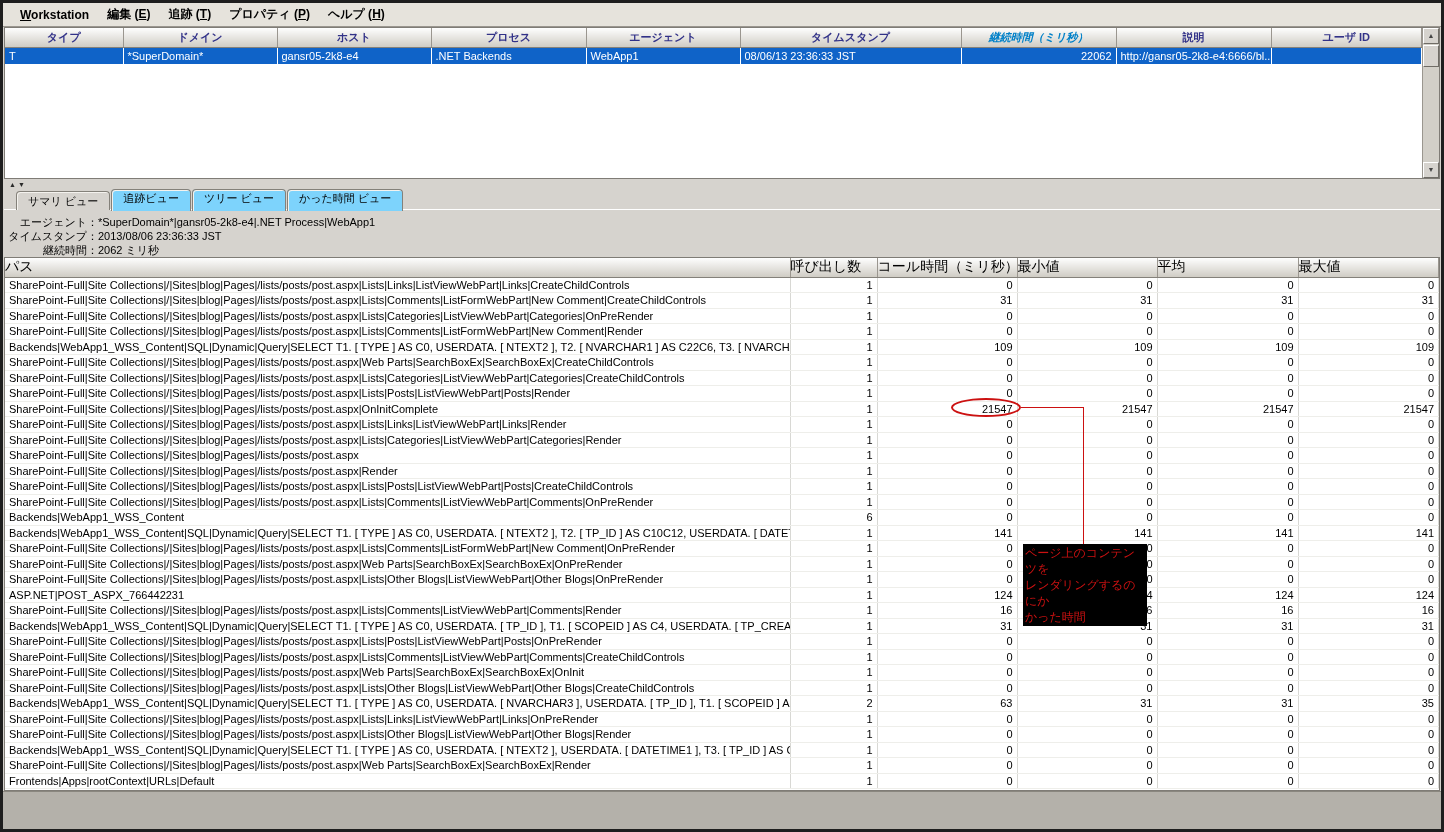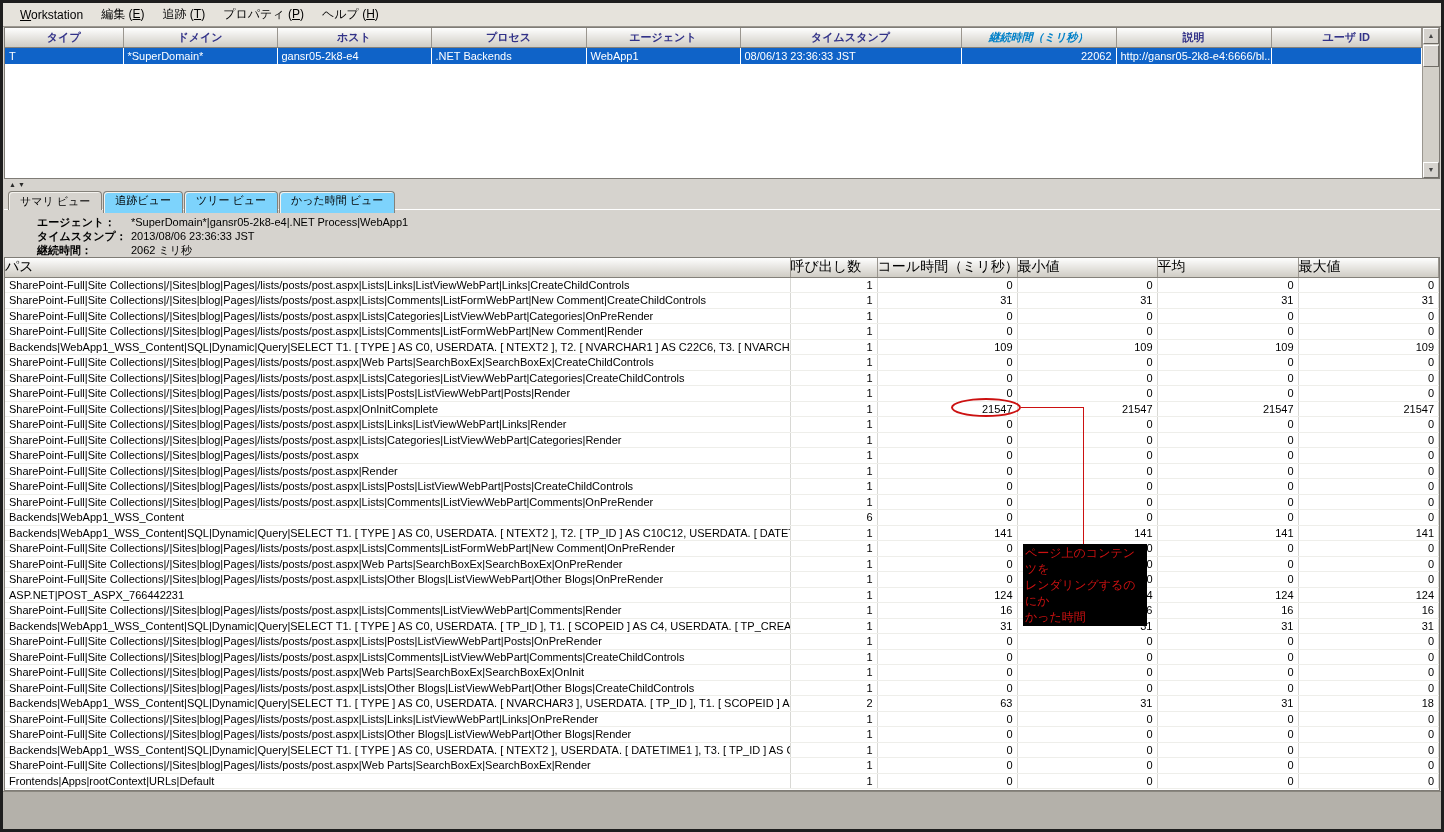--- a/index.html
+++ b/index.html
@@ -9,21 +9,21 @@
     border:3px solid #1e1e1e; background:#d6d3ce;
     font-family:"Liberation Sans", sans-serif; font-size:11px; color:#000;
     overflow:hidden;
   }
   
   .menubar {
     position:absolute; top:0; left:0; right:0; height:24px;
     background:#e6e3dc; border-bottom:1px solid #9a968f;
     display:flex; align-items:center; padding-left:8px; font-size:12px;
   }
-  .menu-item { padding:3px 9px; cursor:default; }
+  .menu-item { padding:3px 9px; cursor:default;font-weight:bold; }
   .menu-item u { text-decoration:underline; }
   
   .top-panel {
     position:absolute; top:24px; left:1px; right:1px; height:152px;
     background:#fff; border:1px solid #7f7c76;
   }
   table { border-collapse:collapse; table-layout:fixed; }
   .trace-table { width:calc(100% - 17px); }
   .trace-table th {
     height:19px; background:linear-gradient(#fefefe,#cfccc4);
@@ -56,39 +56,39 @@
   }
   
   .splitter {
     position:absolute; top:176px; left:1px; right:1px; height:12px;
     background:#d6d3ce; display:flex; align-items:center; padding-left:5px;
   }
   .splitter span { font-size:7px; color:#2a2a2a; line-height:10px; margin-right:2px; cursor:default; }
   
   .tabbar {
     position:absolute; top:188px; left:1px; right:1px; height:19px;
-    padding-left:4px; display:flex; align-items:flex-start;
+    padding-left:12px; display:flex; align-items:center;
     border-bottom:1px solid #fff;
   }
   .tab {
     height:22px; line-height:16px; padding:0 11px; margin-right:1px;
     background:#7dd3fc; border:1px solid #84817a; border-bottom:none;
     border-radius:4px 4px 0 0; font-size:11px; cursor:default;
     box-shadow:inset 1px 1px 0 #f4f2ee;
   }
   .tab.active {
     height:19px; background:#d6d3ce; margin-bottom:-1px; line-height:18px;
   }
   
   .summary {
     position:absolute; top:208px; left:1px; right:1px; height:46px;
     font-size:11px; padding-top:4px;
   }
   .summary .line { height:14px; white-space:nowrap; }
-  .summary .lab { display:inline-block; width:94px; text-align:left; font-weight:bold;margin-left:33px; }
+  .summary .lab { display:inline-block; width:94px; text-align:right; font-weight:normal; }
   
   .bottom-panel {
     position:absolute; top:254px; left:1px; right:1px; height:534px;
     background:#fff; border:1px solid #7f7c76;
   }
   .path-table { width:100%; }
   .path-table th {
     height:19px; background:linear-gradient(#fefefe,#cfccc4);
     border-right:1px solid #9a968f; border-bottom:1px solid #84817a;
     font-size:14px; font-weight:normal; color:#000; text-align:left;
@@ -438,21 +438,21 @@
             <td class="num">0</td>
             <td class="num">0</td>
             <td class="num">0</td>
           </tr>
           <tr>
             <td class="path">Backends|WebApp1_WSS_Content|SQL|Dynamic|Query|SELECT T1. [ TYPE ] AS C0, USERDATA. [ NVARCHAR3 ], USERDATA. [ TP_ID ], T1. [ SCOPEID ] AS C4...</td>
             <td class="num">2</td>
             <td class="num">63</td>
             <td class="num">31</td>
             <td class="num">31</td>
-            <td class="num">18</td>
+            <td class="num">35</td>
           </tr>
           <tr>
             <td class="path">SharePoint-Full|Site Collections|/|Sites|blog|Pages|/lists/posts/post.aspx|Lists|Links|ListViewWebPart|Links|OnPreRender</td>
             <td class="num">1</td>
             <td class="num">0</td>
             <td class="num">0</td>
             <td class="num">0</td>
             <td class="num">0</td>
           </tr>
           <tr>

